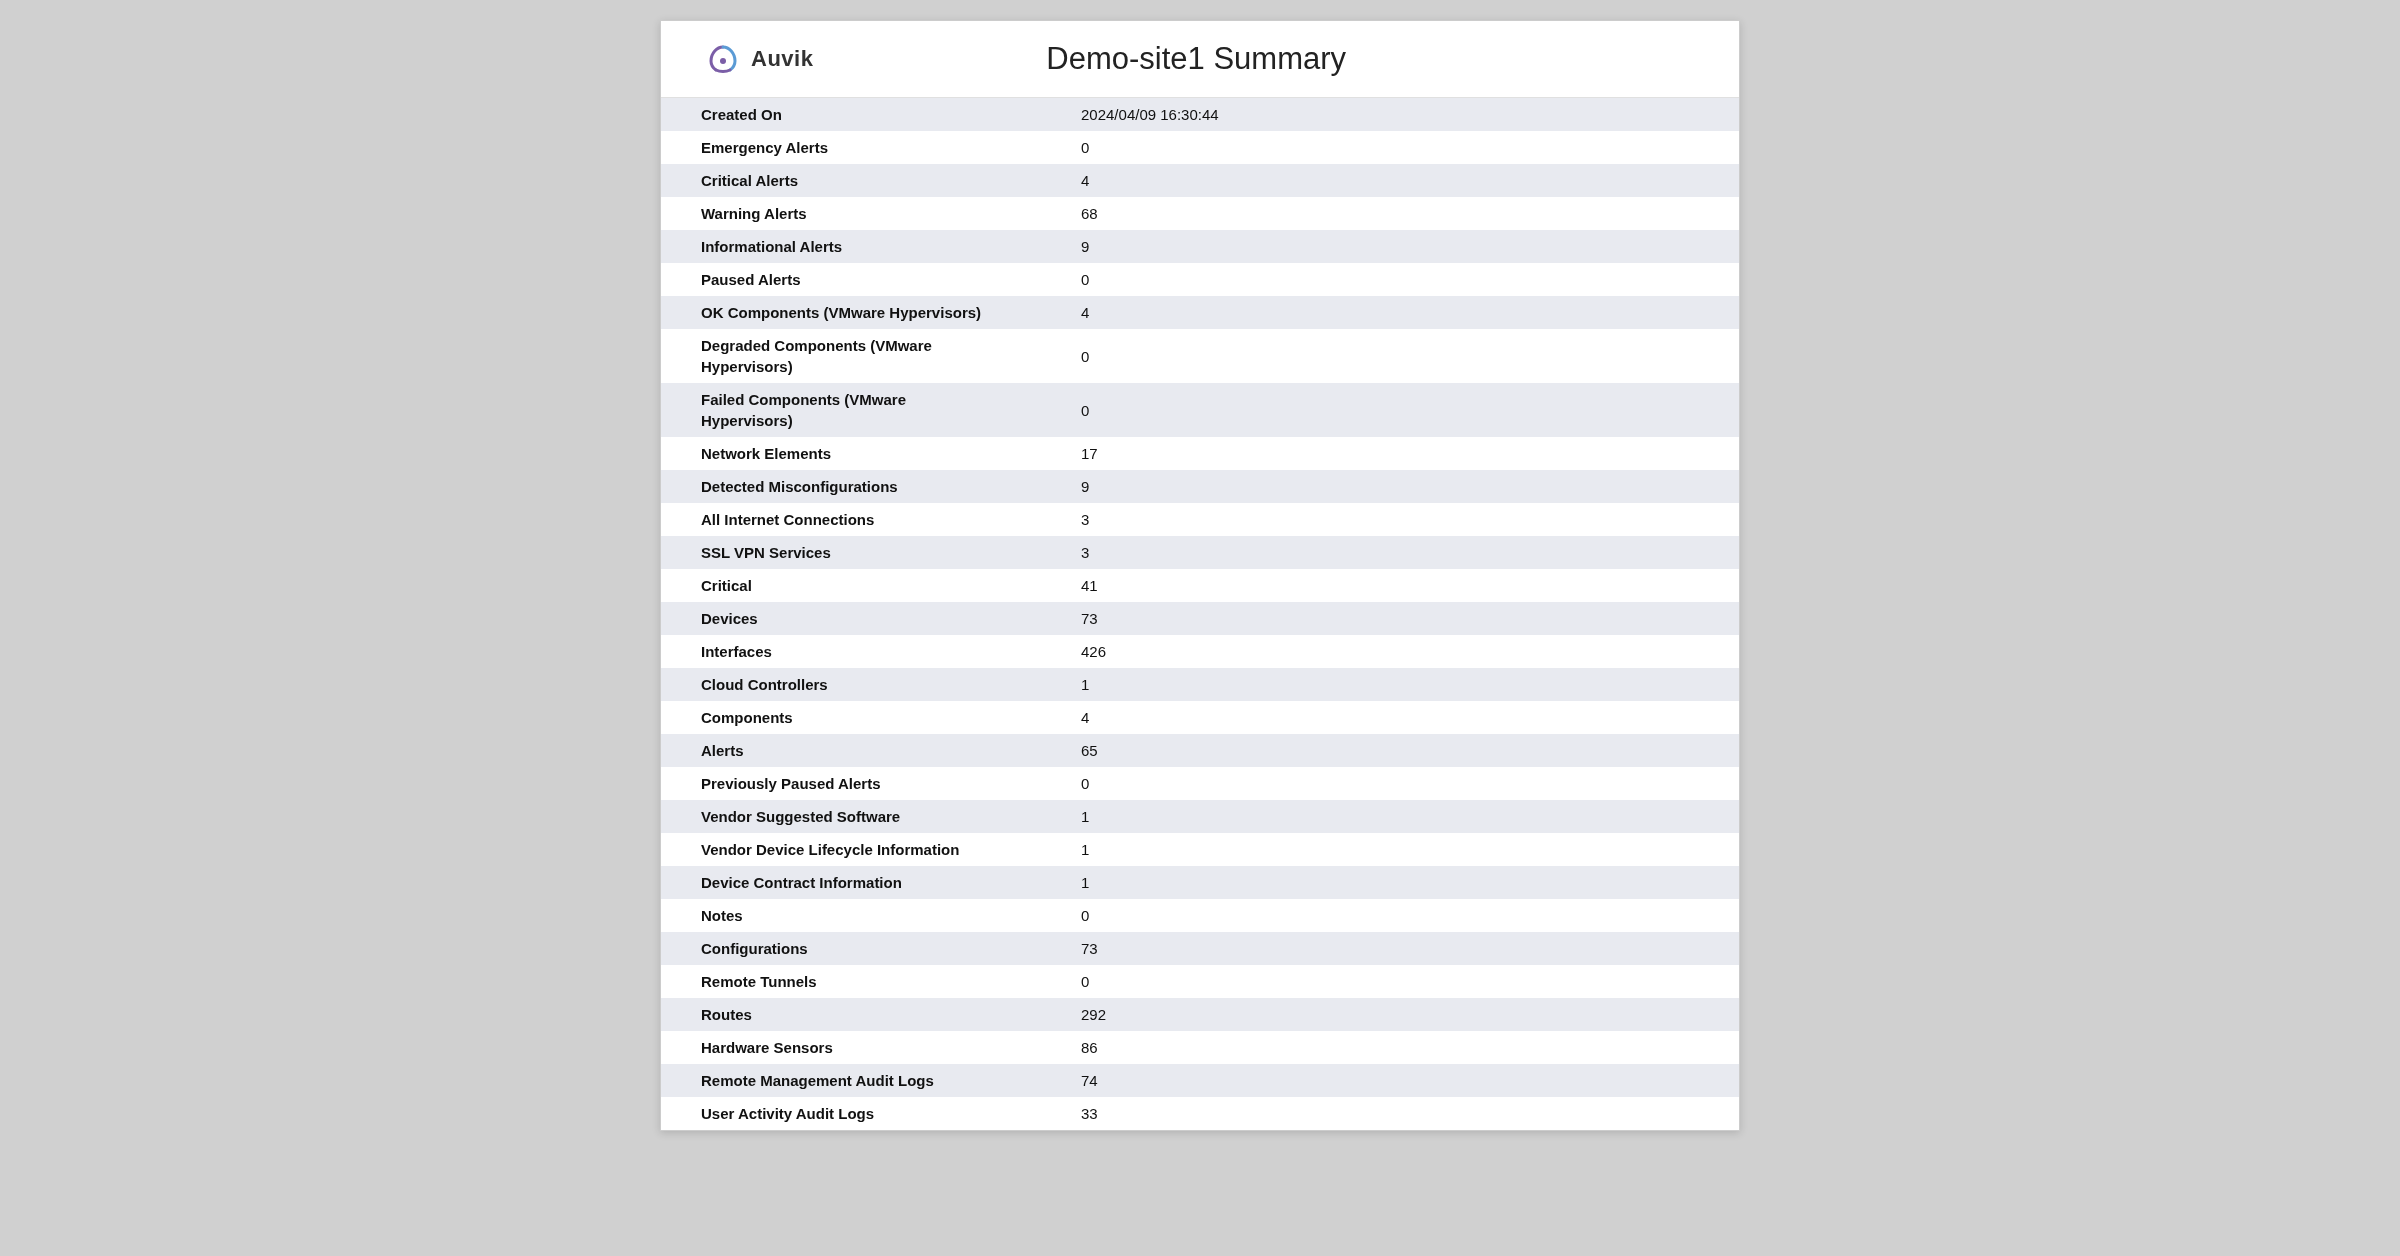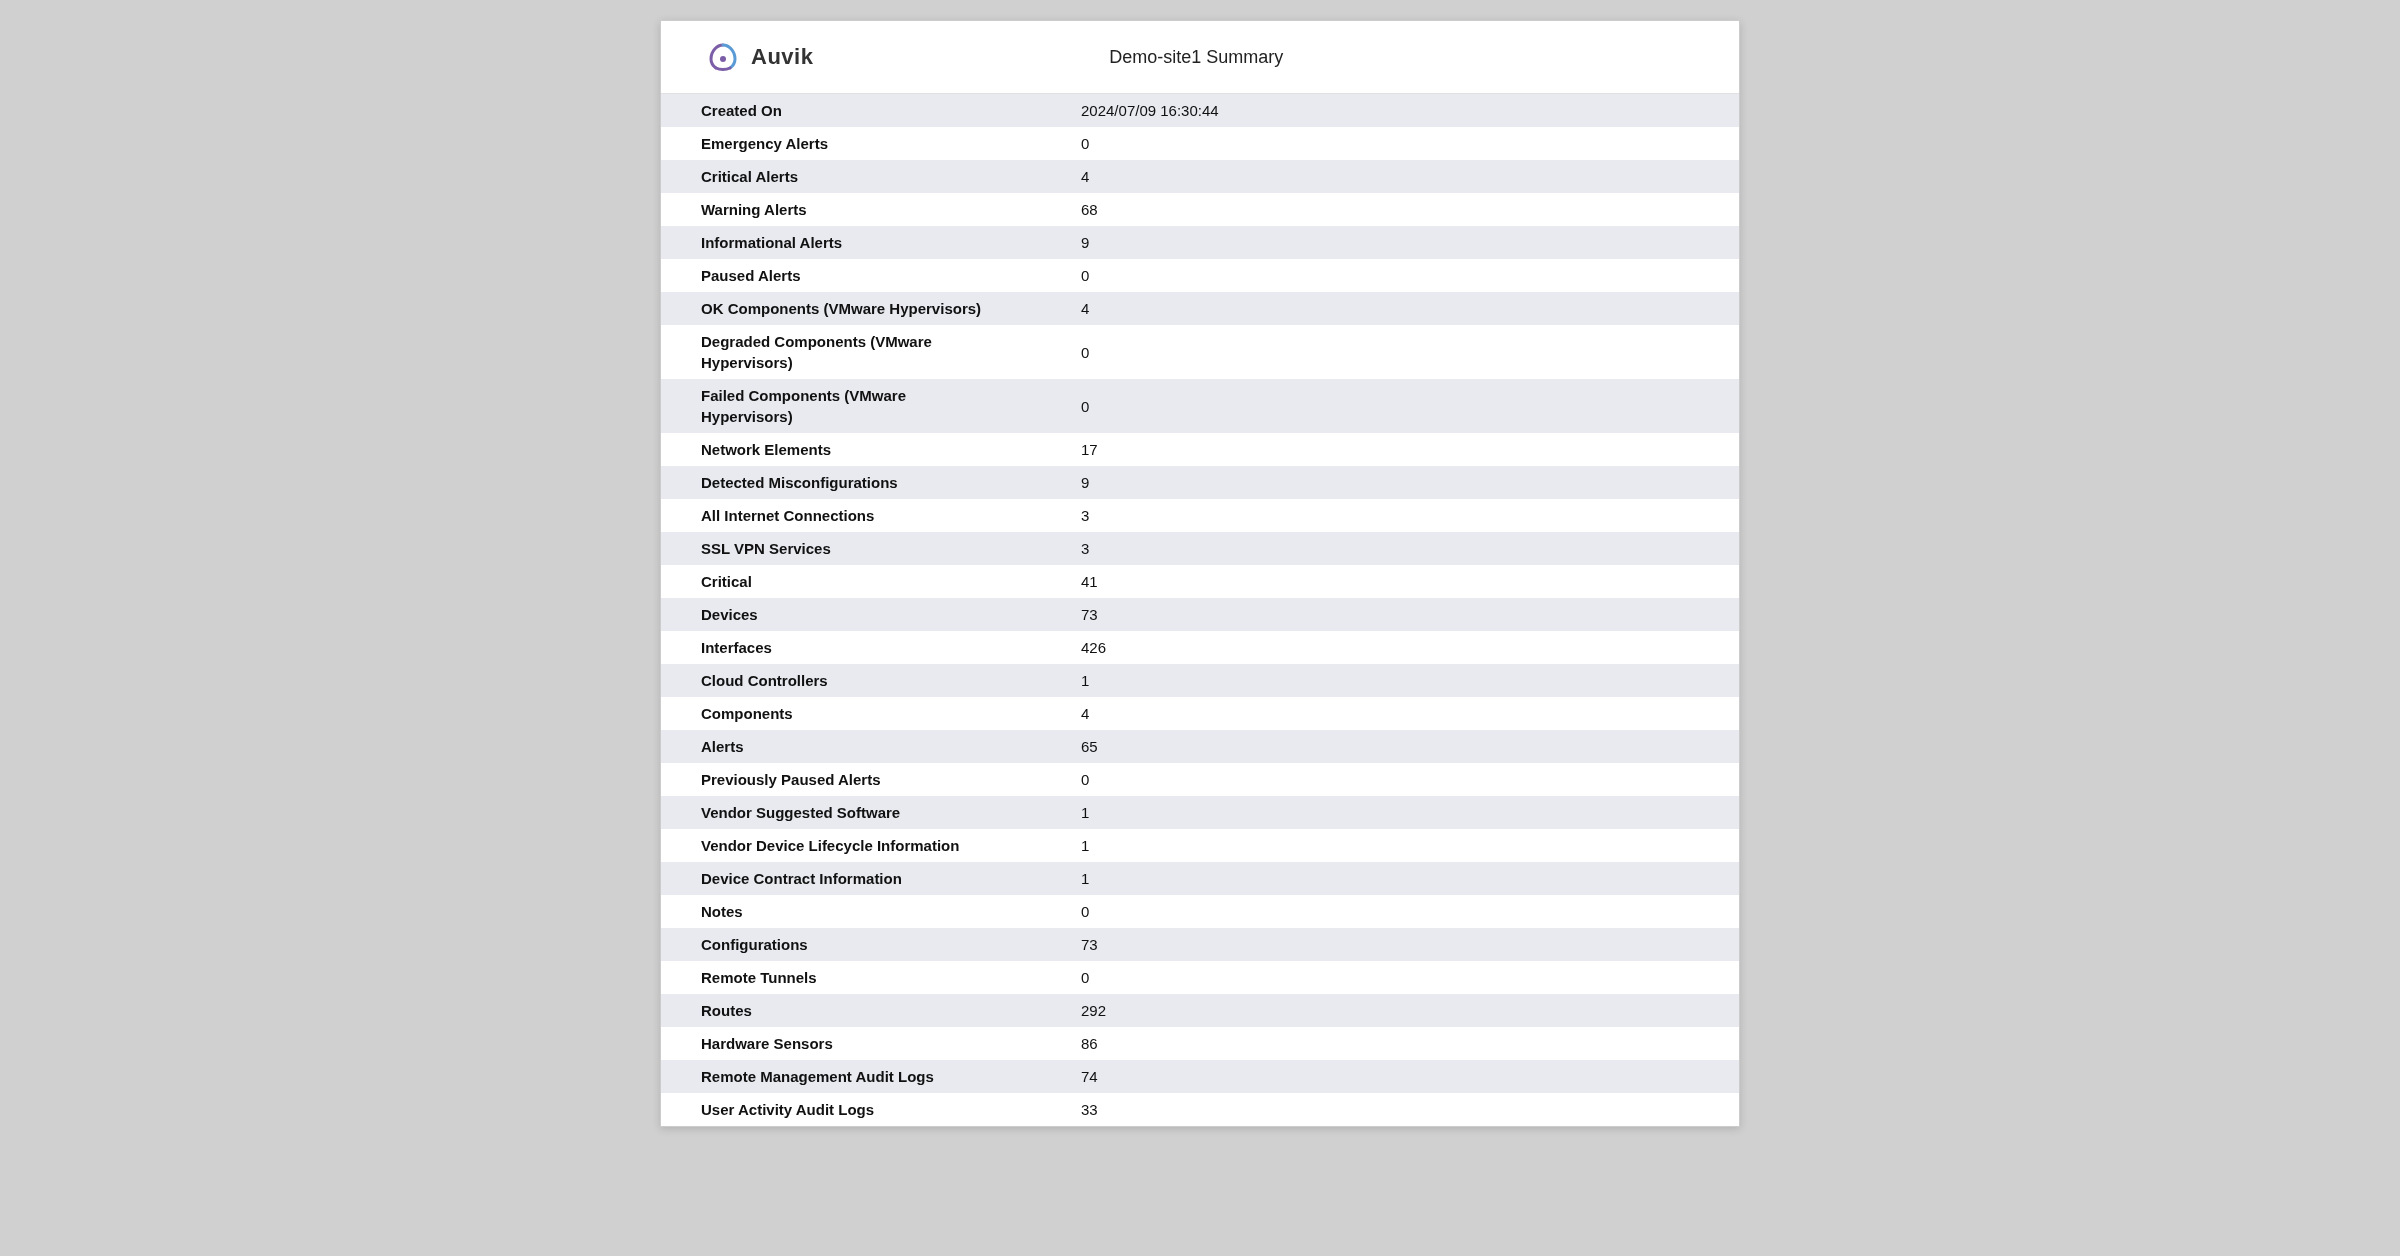--- a/index.html
+++ b/index.html
@@ -45,21 +45,21 @@
     }
 
     .logo-text {
       font-size: 22px;
       font-weight: 600;
       color: #333;
       letter-spacing: 0.5px;
     }
 
     .report-title {
-      font-size: 18px;
+      font-size: 31px;
       font-weight: 500;
       color: #222;
       text-align: center;
       flex: 1;
     }
 
     .spacer {
       width: 120px;
     }
 
@@ -107,21 +107,21 @@
       <span class="logo-text">Auvik</span>
     </div>
     <div class="report-title">Demo-site1 Summary</div>
     <div class="spacer"></div>
   </div>
 
   <table class="summary-table">
     <tbody id="table-body">
     <tr>
           <td>Created On</td>
-          <td>2024/07/09 16:30:44</td>
+          <td>2024/04/09 16:30:44</td>
         </tr>
         <tr>
           <td>Emergency Alerts</td>
           <td>0</td>
         </tr>
         <tr>
           <td>Critical Alerts</td>
           <td>4</td>
         </tr>
         <tr>

